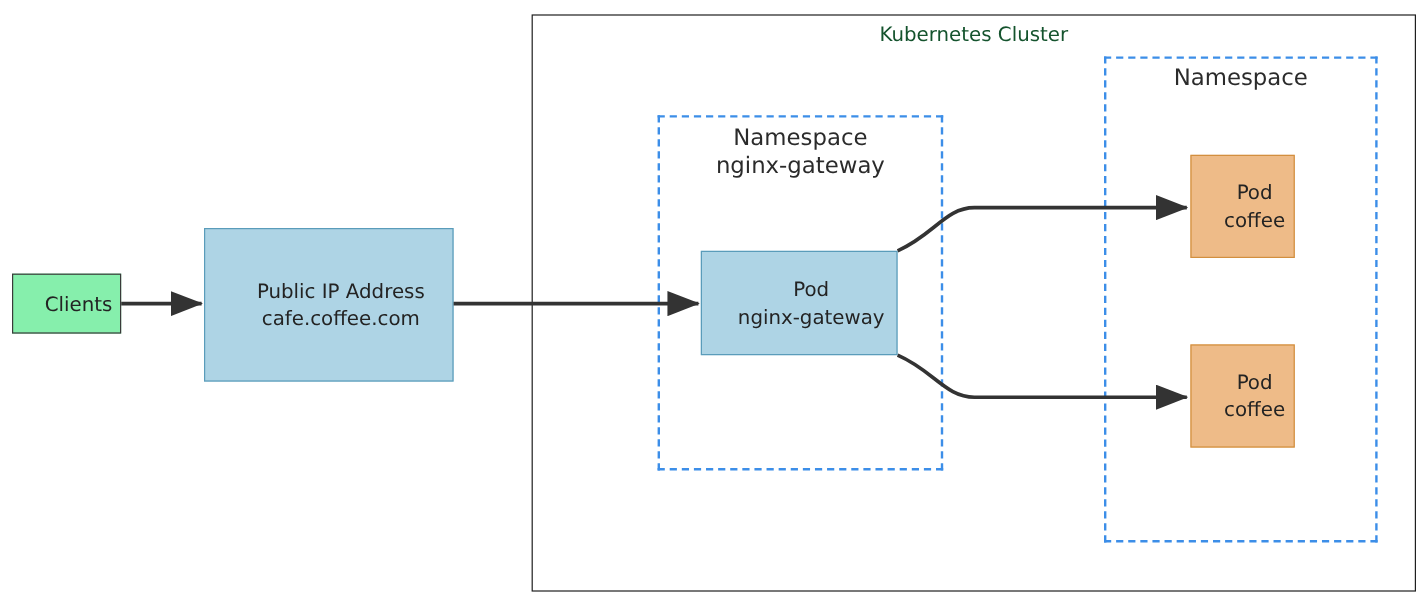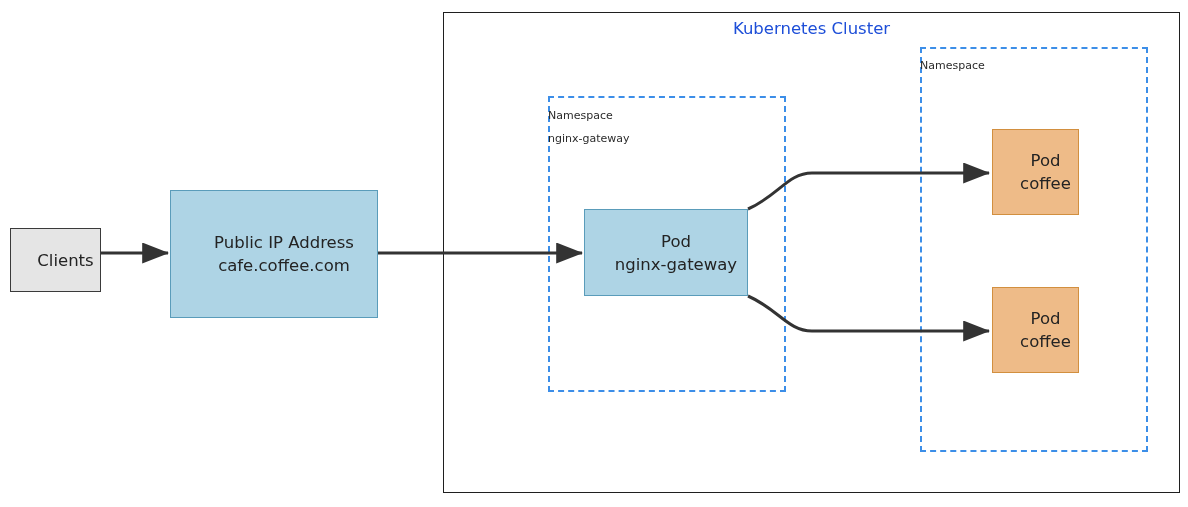--- a/index.html
+++ b/index.html
@@ -24,52 +24,52 @@
     left: 443px; top: 12px;
     width: 737px; height: 481px;
     border: 1.6px solid #1f1f1f;
     background: #ffffff;
   }
   .cluster-title {
     left: 443px; top: 13px;
     width: 737px;
     text-align: center;
     font-size: 16.5px;
-    color: #1d4ed8;
+    color: #14532d;
     padding-top: 6px;
   }
   .ns-box {
     border: 2px dashed #3c8ee8;
     background: transparent;
   }
   .ns-gateway { left: 548px; top: 96px; width: 238px; height: 296px; }
   .ns-default { left: 920px; top: 47px; width: 228px; height: 405px; }
   .ns-label {
-    text-align: left;
-    font-size: 11px;
+    text-align: center;
+    font-size: 19px;
     line-height: 23px;
     color: #2b2b2b;
   }
   .ns-gateway-label { left: 548px; top: 104px; width: 238px; }
   .ns-default-label { left: 920px; top: 54px; width: 228px; }
 
   
   .node {
     display: flex;
     align-items: center;
     justify-content: center;
     text-align: center;
     font-size: 16.5px;
     line-height: 23px;
     color: #232323;
     padding-left: 20px;
   }
   .node-clients {
-    left: 10px; top: 228px; width: 91px; height: 64px;
-    background: #e5e5e5;
+    left: 10px; top: 228px; width: 91px; height: 50px;
+    background: #86efac;
     border: 1.6px solid #3a3a3a;
   }
   .node-publicip {
     left: 170px; top: 190px; width: 208px; height: 128px;
     background: #aed4e5;
     border: 1.5px solid #5a9cba;
   }
   .node-gatewaypod {
     left: 584px; top: 209px; width: 164px; height: 87px;
     background: #aed4e5;

